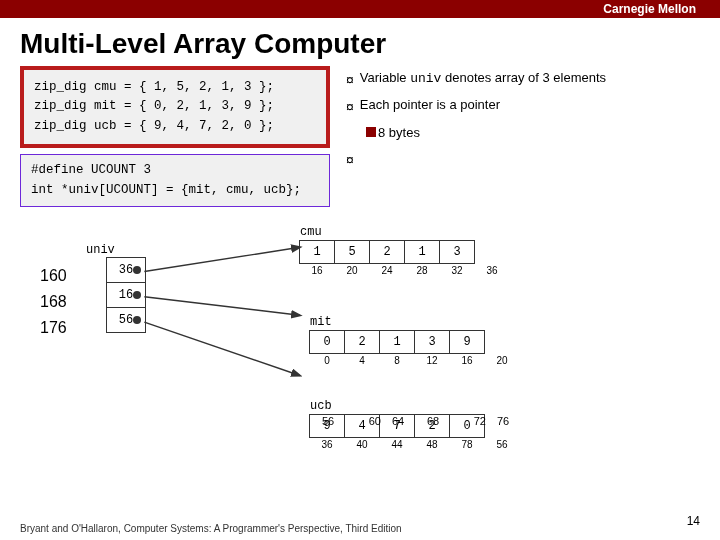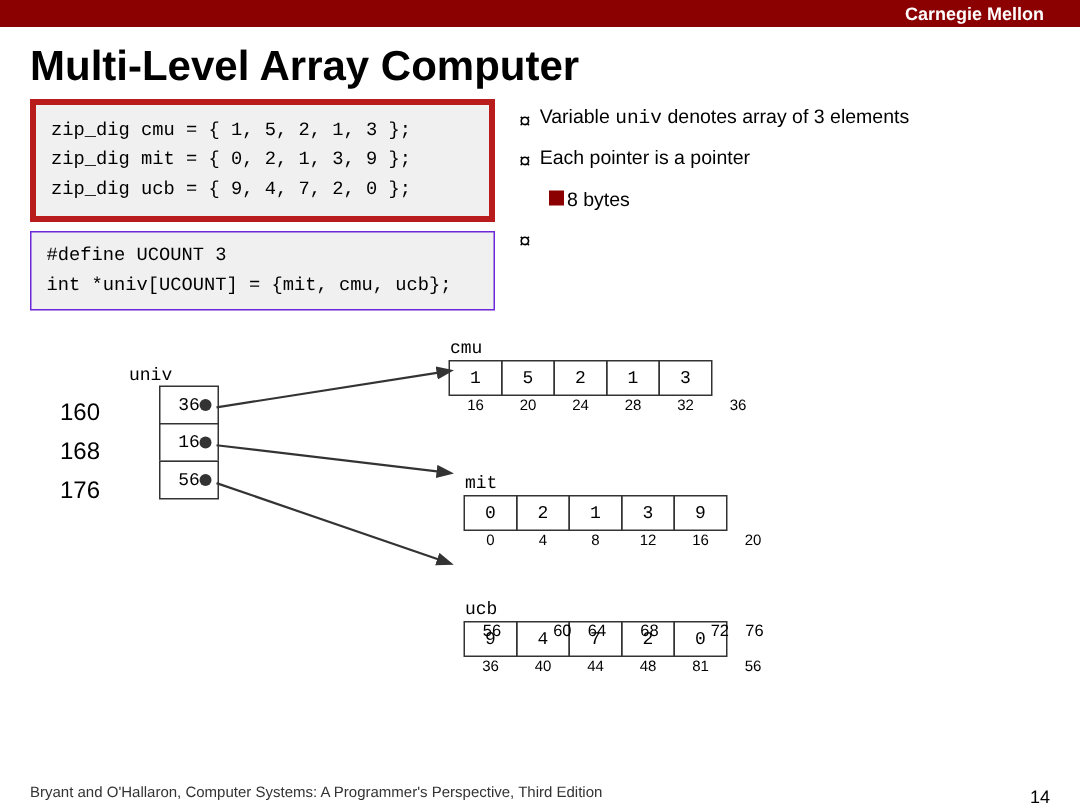--- a/index.html
+++ b/index.html
@@ -92,21 +92,21 @@
 
     .footer-text {
       position: absolute;
       bottom: 6px;
       left: 20px;
       font-size: 10px;
       color: #333;
     }
     .page-num {
       position: absolute;
-      bottom: 2px;
+      bottom: 12px;
       right: 20px;
       font-size: 12px;
       color: #000;
     }
 
     svg.diagram-svg {
       position: absolute;
       top: 0; left: 0;
       width: 100%;
       height: 100%;
@@ -297,21 +297,21 @@
       <div class="row-cell">4</div>
       <div class="row-cell">7</div>
       <div class="row-cell">2</div>
       <div class="row-cell">0</div>
     </div>
     <div class="row-addr-row">
       <div class="row-addr-cell">36</div>
       <div class="row-addr-cell">40</div>
       <div class="row-addr-cell">44</div>
       <div class="row-addr-cell">48</div>
-      <div class="row-addr-cell">81</div>
+      <div class="row-addr-cell">78</div>
       <div class="row-addr-cell">56</div>
     </div>
   </div>
 
   <div style="position:absolute; top:200px; left:290px; display:flex; font-size:11px; font-family:Arial;">
     <div style="width:36px;text-align:center;">56</div>
     <div style="width:36px;text-align:right;margin-left:-1px;">60</div>
     <div style="width:36px;text-align:center;margin-left:-1px;">64</div>
     <div style="width:36px;text-align:center;margin-left:-1px;">68</div>
     <div style="width:36px;text-align:right;margin-left:-1px;">72</div>

